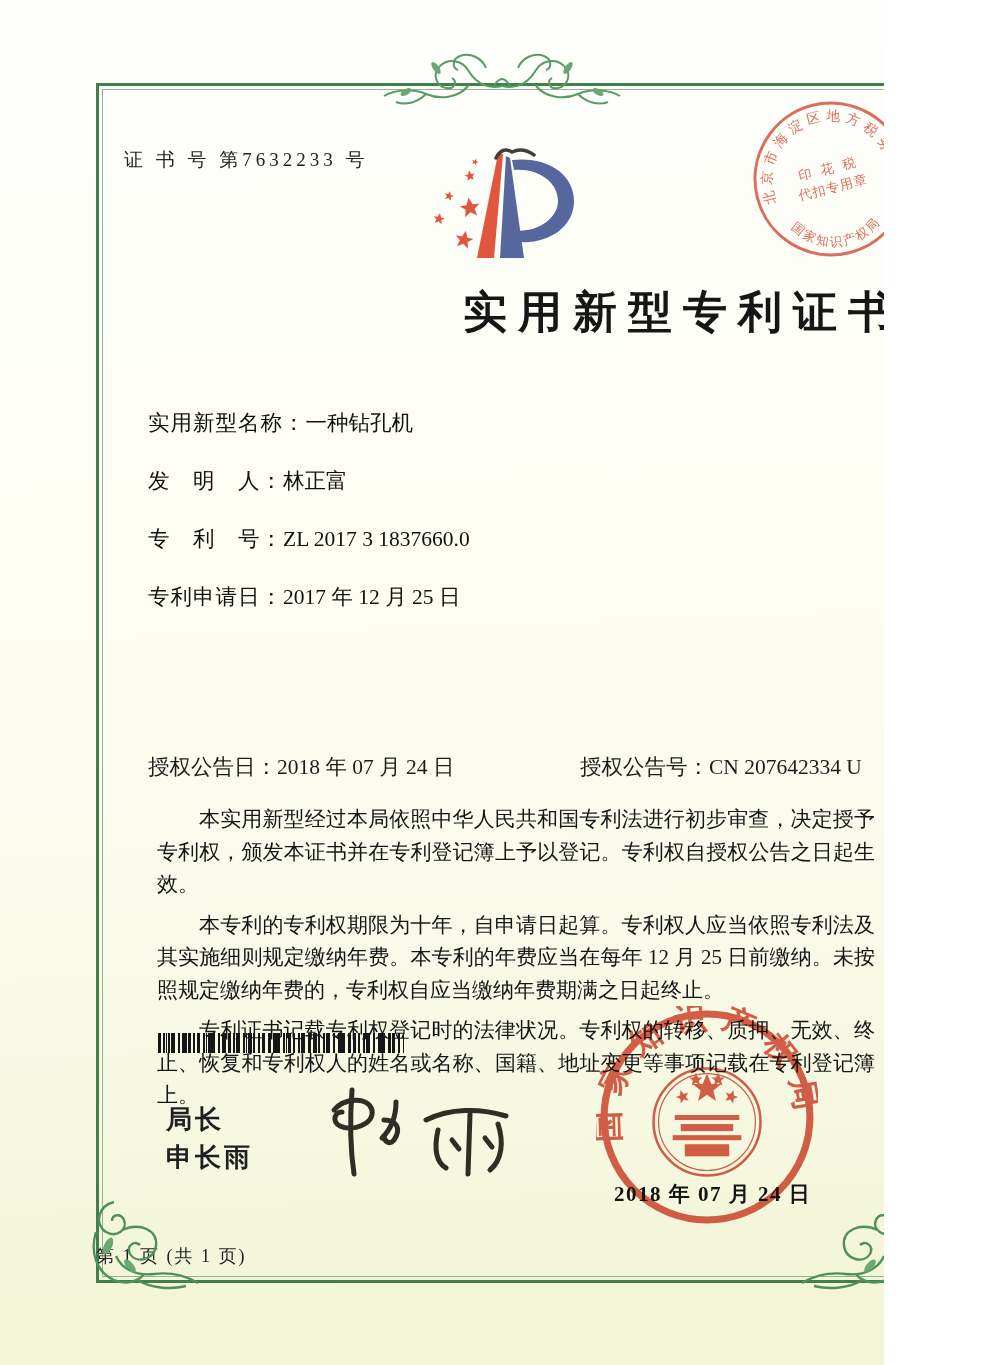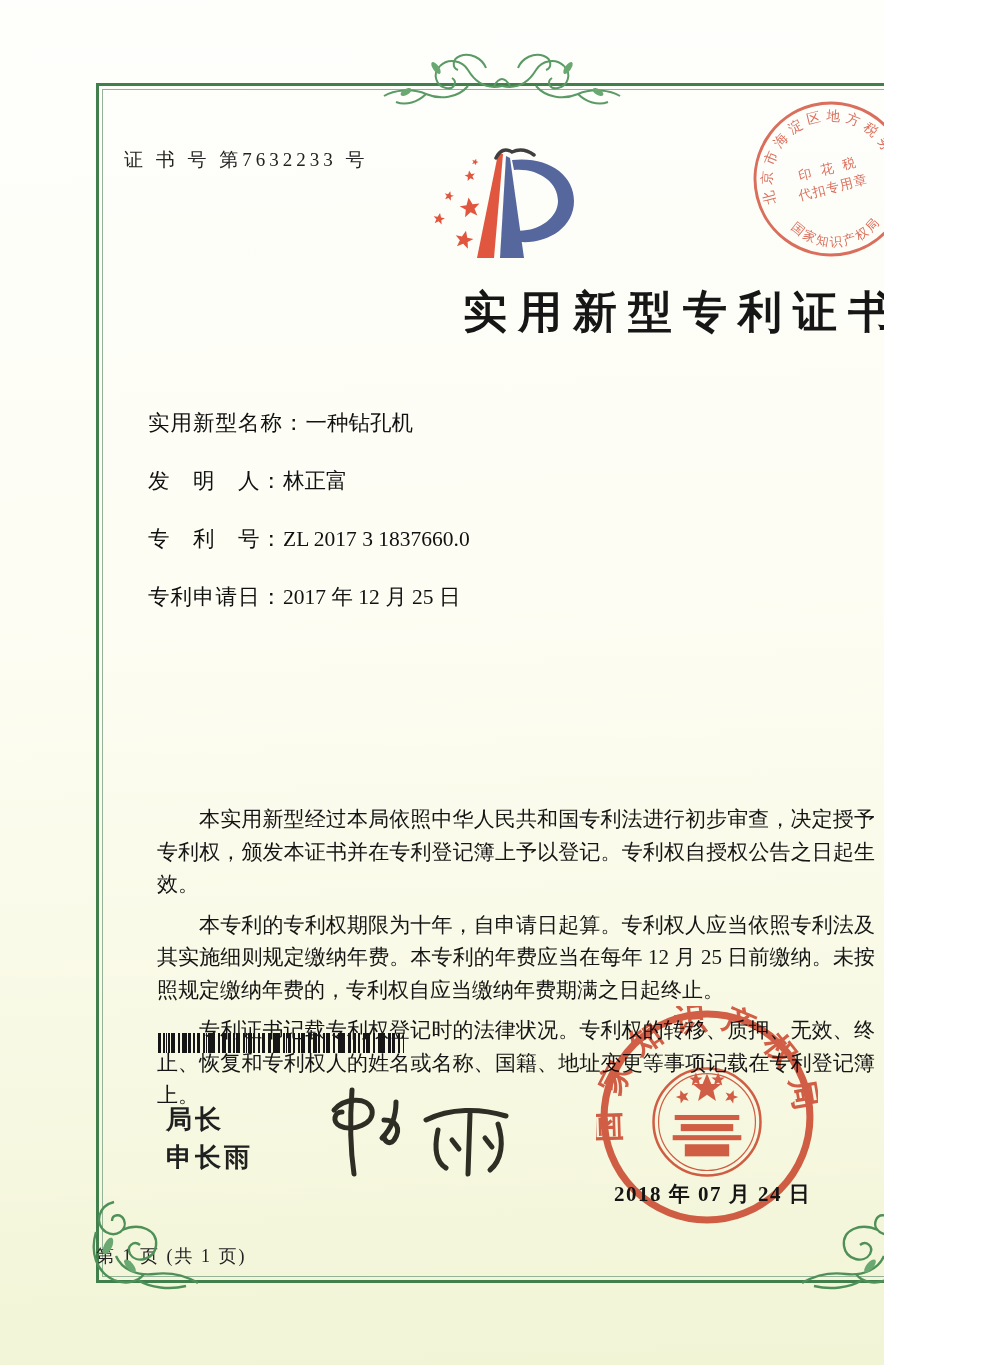--- a/index.html
+++ b/index.html
@@ -140,20 +140,26 @@
   <div class="abs field" style="top:408px">
     <span class="lbl">实用新型名称：</span><span>一种钻孔机</span>
   </div>
   <div class="abs field" style="top:524px">
     <span class="lbl">专　利　号：</span><span>ZL 2017 3 1837660.0</span>
   </div>
   <div class="abs field" style="top:582px">
     <span class="lbl">专利申请日：</span><span>2017 年 12 月 25 日</span>
   </div>
 
+  <div class="abs grant-row">
+    <span>授权公告日：</span><span>2018 年 07 月 24 日</span>
+    <span class="grant-no">
+      <span>授权公告号：</span><span>CN 207642334 U</span>
+    </span>
+  </div>
 
   <div class="abs body-text">
     <p>本实用新型经过本局依照中华人民共和国专利法进行初步审查，决定授予专利权，颁发本证书并在专利登记簿上予以登记。专利权自授权公告之日起生效。</p>
     <p>本专利的专利权期限为十年，自申请日起算。专利权人应当依照专利法及其实施细则规定缴纳年费。本专利的年费应当在每年 12 月 25 日前缴纳。未按照规定缴纳年费的，专利权自应当缴纳年费期满之日起终止。</p>
     <p>专利证书记载专利权登记时的法律状况。专利权的转移、质押、无效、终止、恢复和专利权人的姓名或名称、国籍、地址变更等事项记载在专利登记簿上。</p>
   </div>
 
   <div class="abs barcode"></div>
 
   <div class="abs signer" style="top:1102px">局长</div>

